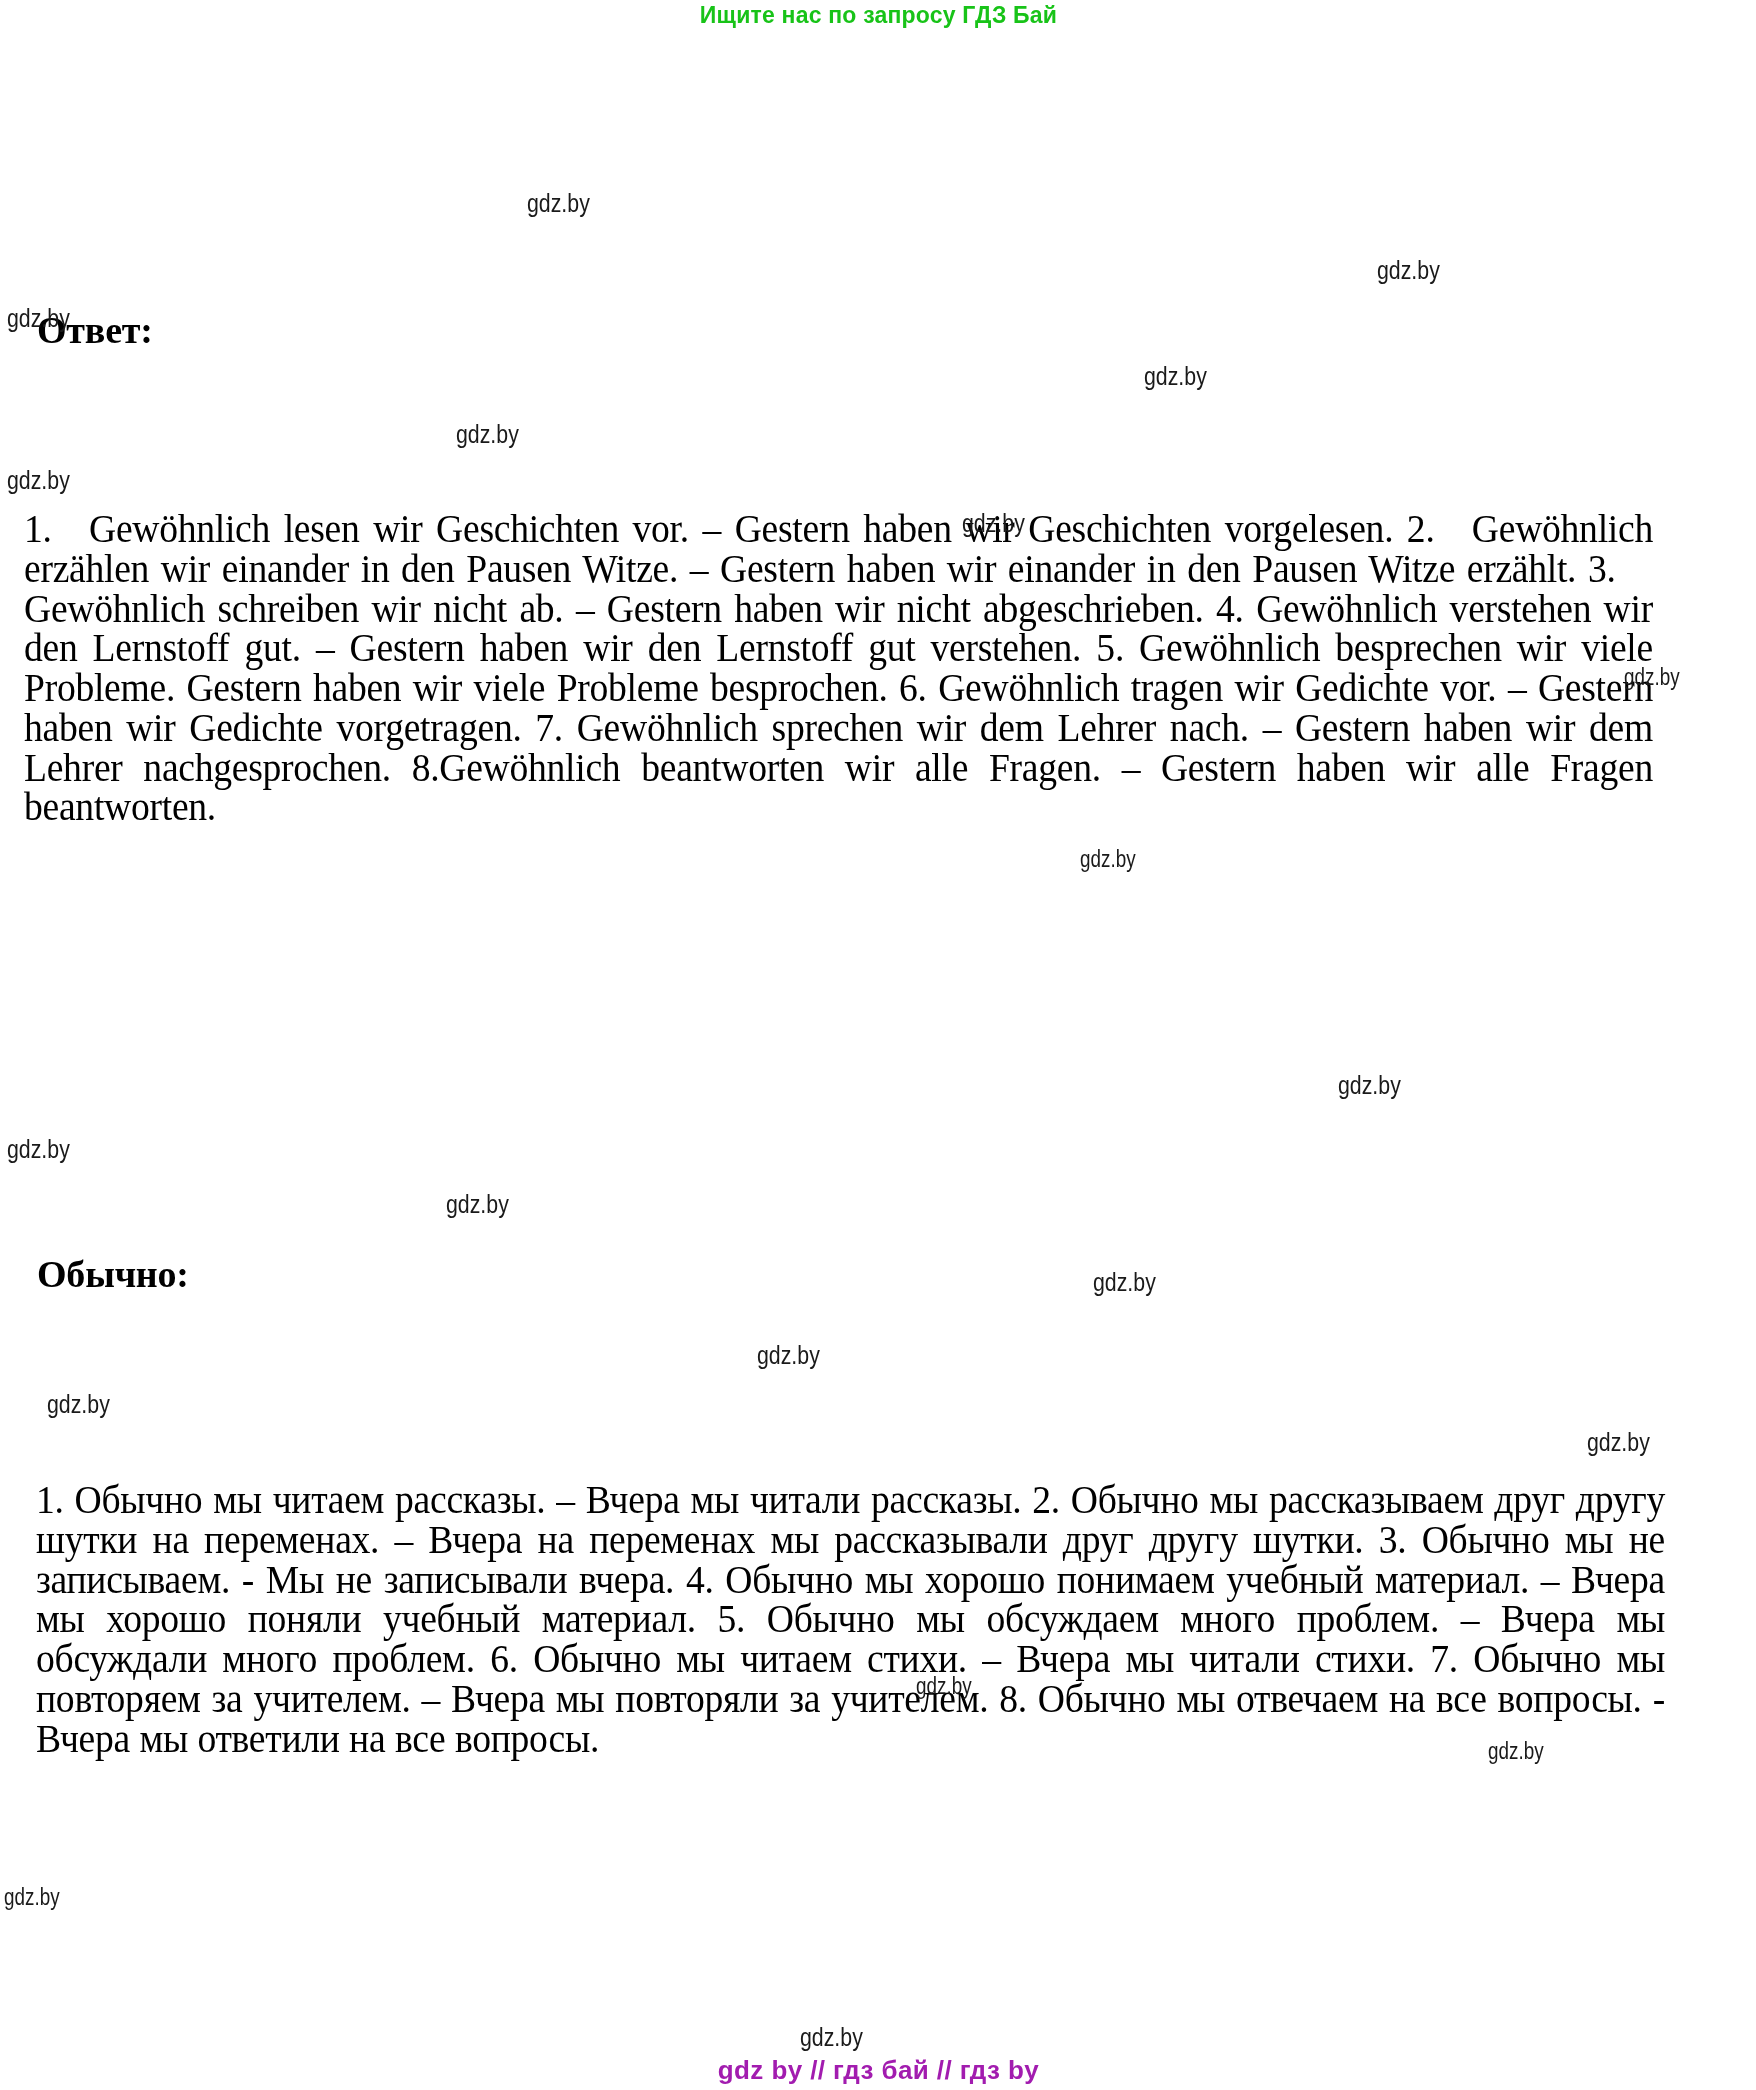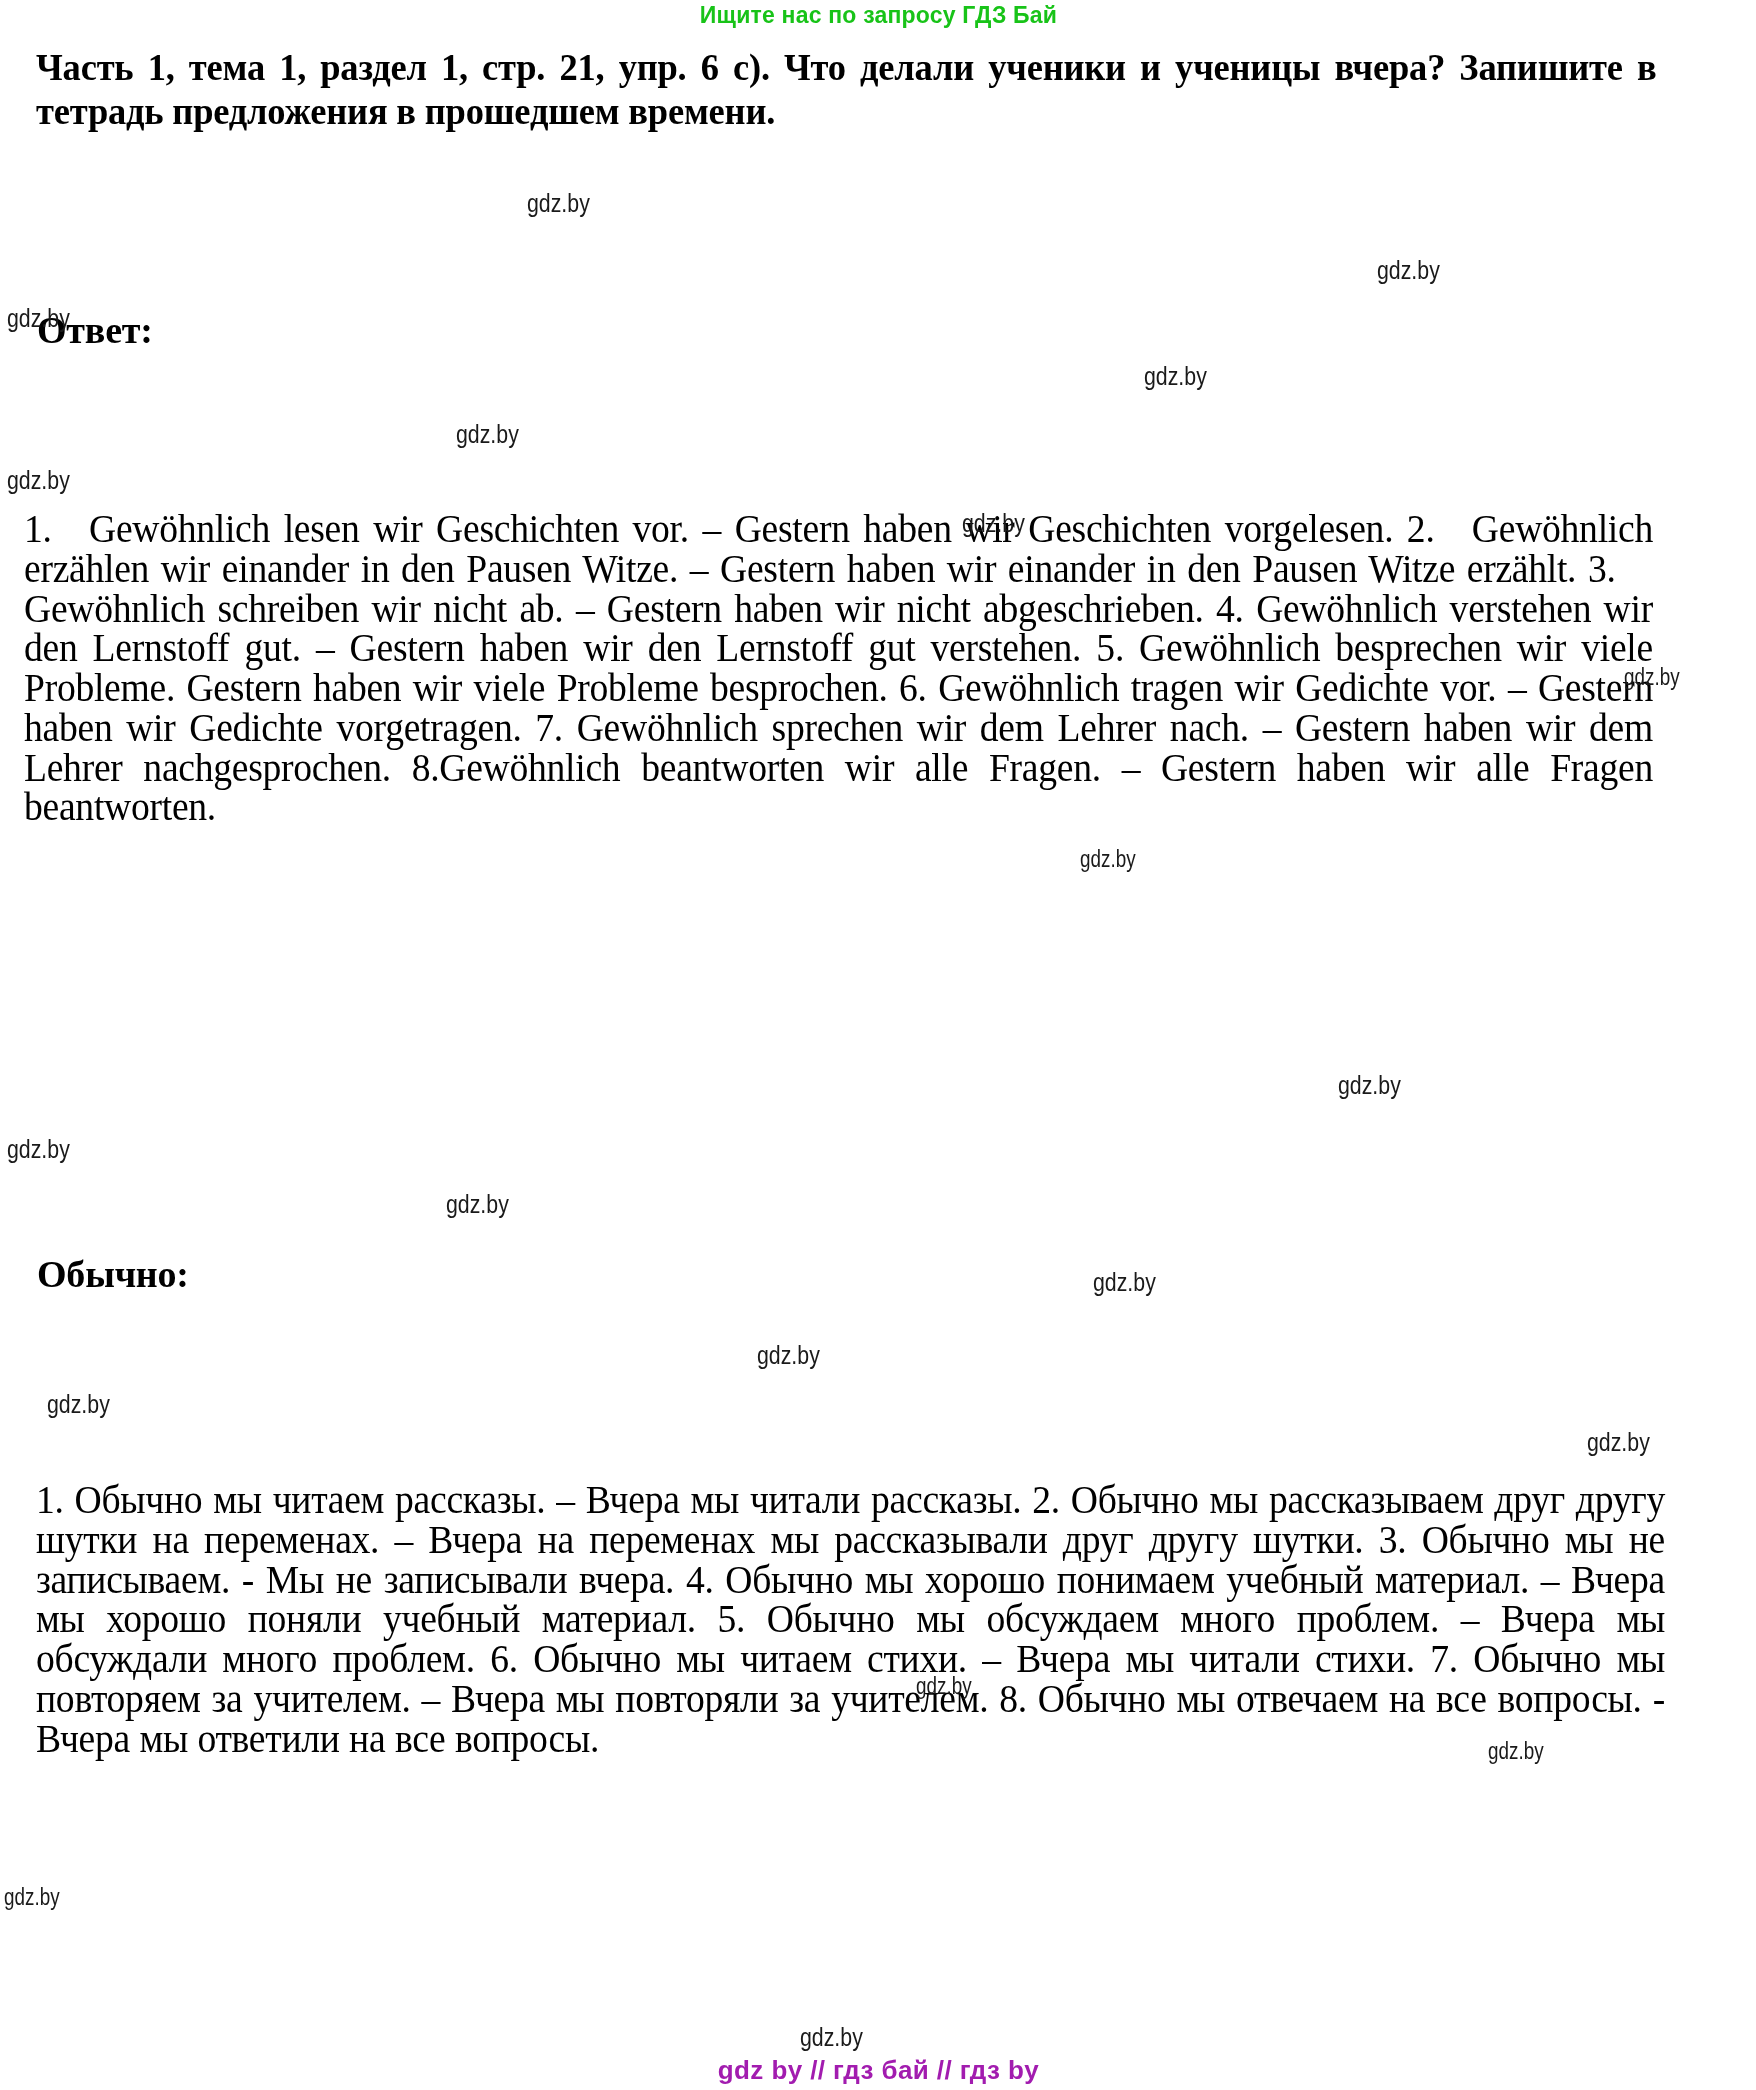--- a/index.html
+++ b/index.html
@@ -110,23 +110,20 @@
     white-space: nowrap;
   }
 </style>
 </head>
 <body>
 
 <div id="page">
 
   <div class="promo-line" style="color: rgb(24, 195, 24);">Ищите нас по запросу ГДЗ Бай</div>
 
-  <div class="abs" id="title-block">
-    <p class="task-title">Часть 1, тема 1, раздел 1, стр. 21, упр. 6 c). Что делали ученики и ученицы вчера? Запишите в тетрадь предложения в прошедшем времени.</p>
-  </div>
 
   <div class="abs" id="answer-heading">
     <div class="section-heading">Ответ:</div>
   </div>
 
   <div class="abs" id="answer-body">
     <p class="body-text">1. Gewöhnlich lesen wir Geschichten vor. – Gestern haben wir Geschichten vorgelesen. 2. Gewöhnlich erzählen wir einander in den Pausen Witze. – Gestern haben wir einander in den Pausen Witze erzählt. 3. Gewöhnlich schreiben wir nicht ab. –  Gestern haben wir nicht abgeschrieben. 4.  Gewöhnlich verstehen wir den Lernstoff gut. –  Gestern haben wir den Lernstoff gut verstehen. 5. Gewöhnlich besprechen wir viele Probleme.  Gestern haben wir viele Probleme besprochen. 6. Gewöhnlich tragen wir Gedichte vor. –  Gestern haben wir Gedichte vorgetragen. 7.  Gewöhnlich sprechen wir dem Lehrer nach. – Gestern haben wir dem Lehrer nachgesprochen. 8.Gewöhnlich  beantworten  wir alle Fragen. – Gestern haben wir  alle Fragen beantworten.</p>
   </div>
 
   <div class="abs" id="translate-heading">

